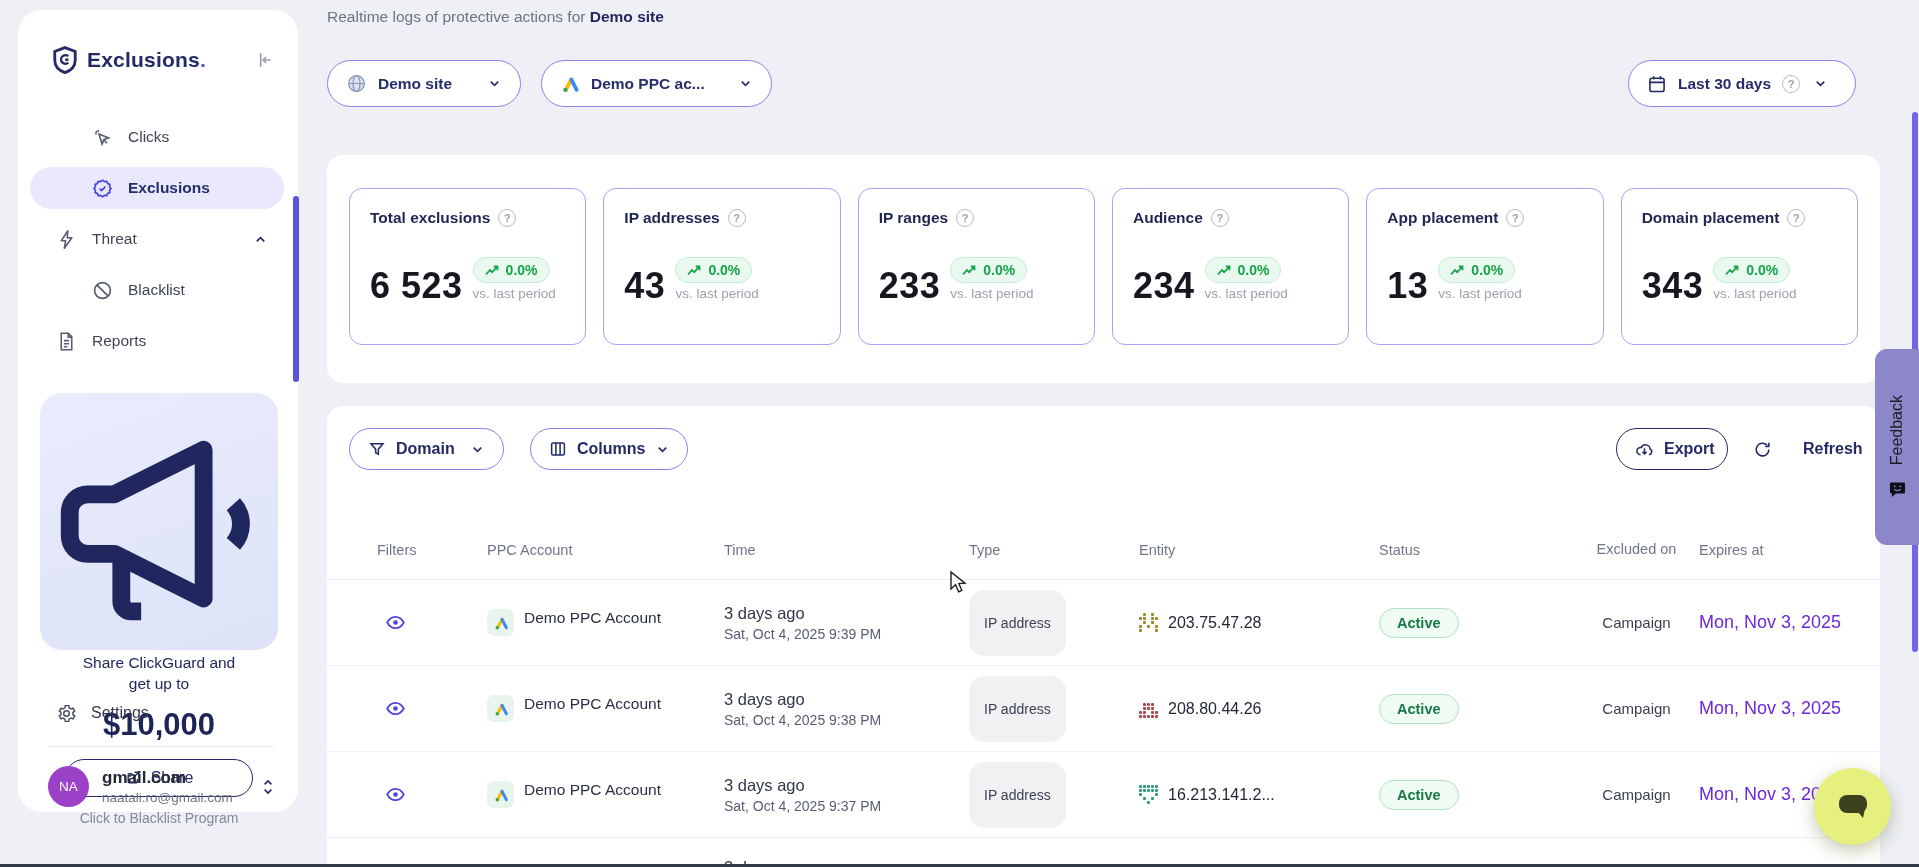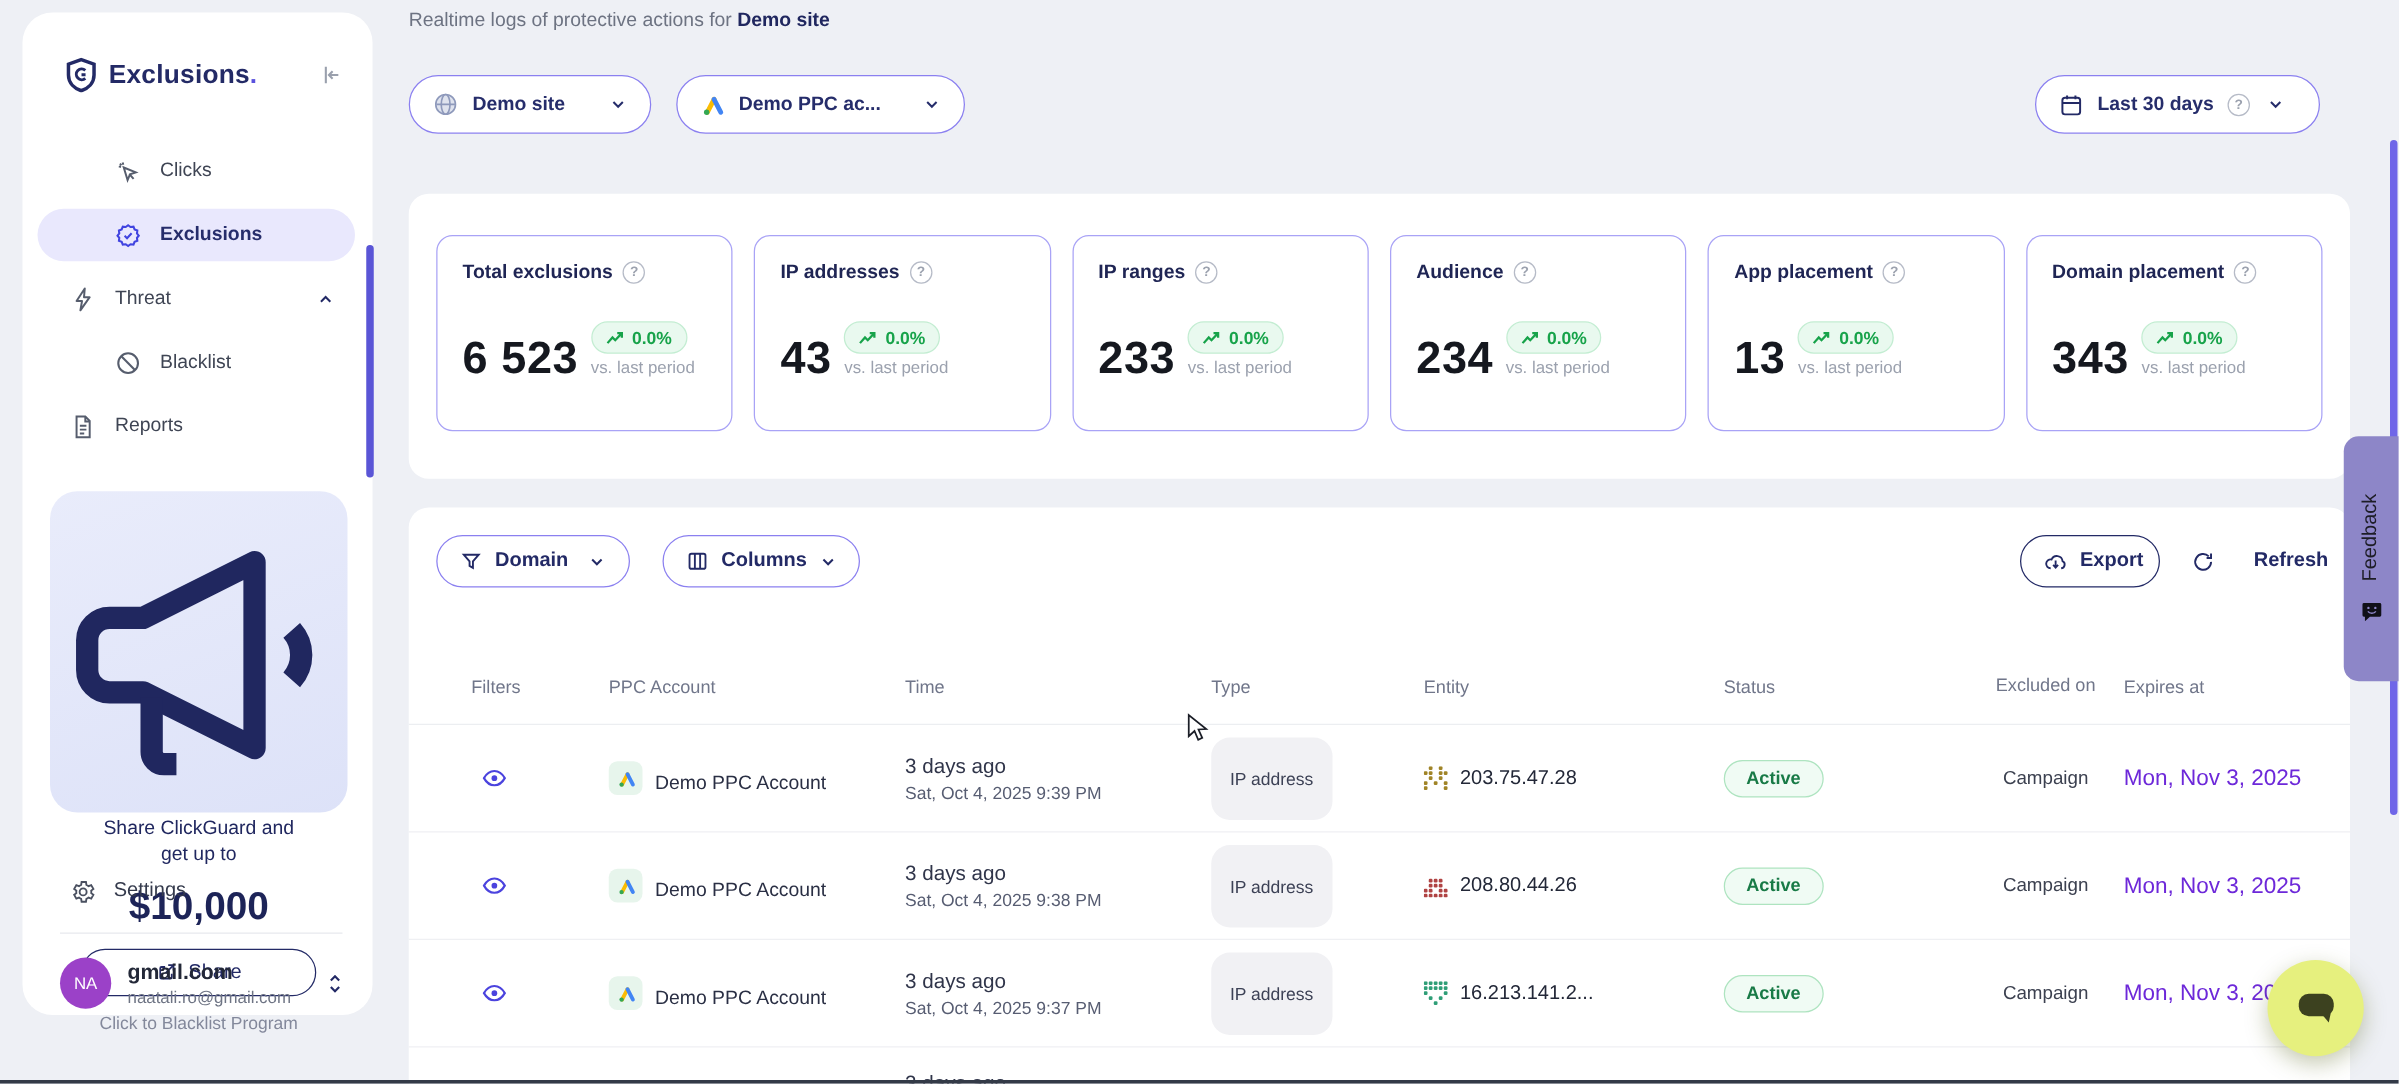--- a/index.html
+++ b/index.html
@@ -103,21 +103,21 @@
 
   
   .tgrid { display:grid; grid-template-columns:110px 237px 245px 170px 240px 195px 125px 1fr;
            padding:0 28px 0 50px; align-items:center; }
   .thead { position:absolute; left:0; top:520px; width:1553px; height:60px; font-size:14.5px; color:#70768a;
            border-bottom:1px solid #eceef1; }
   .thead .th-excluded { text-align:center; line-height:1.35; }
   .tbody { position:absolute; left:0; top:580px; width:1553px; }
   .trow { height:86px; border-bottom:1px solid #eff0f3; font-size:16px; color:#232838; }
   .cell-details { color:#4b43de; cursor:pointer; padding-left:8px; }
-  .cell-account { display:flex; align-items:flex-end; gap:10px; font-size:15.5px; color:#2a2f44; }
+  .cell-account { display:flex; align-items:flex-start; gap:10px; font-size:15.5px; color:#2a2f44; }
   .ads-chip { width:27px; height:27px; border-radius:7px; background:#e7f5ec; display:flex; align-items:center; justify-content:center; flex:none; }
   .cell-time .t1 { font-size:16.5px; color:#30354a; }
   .cell-time .t2 { font-size:14px; color:#575d72; margin-top:3px; }
   .type-pill { display:inline-block; background:#f1f1f4; border-radius:15px; padding:25px 15px;
                font-size:14px; color:#3c4155; }
   .cell-entity { display:flex; align-items:center; gap:10px; font-weight:500; white-space:nowrap; overflow:hidden; }
   .identicon { width:19px; height:19px; display:grid; grid-template-columns:repeat(5,1fr);
                grid-template-rows:repeat(5,1fr); gap:1px; flex:none; }
   .identicon i { border-radius:1px; }
   .status-pill { display:inline-block; border:1.3px solid #aee4c0; background:#f0fbf4; color:#187a46;

